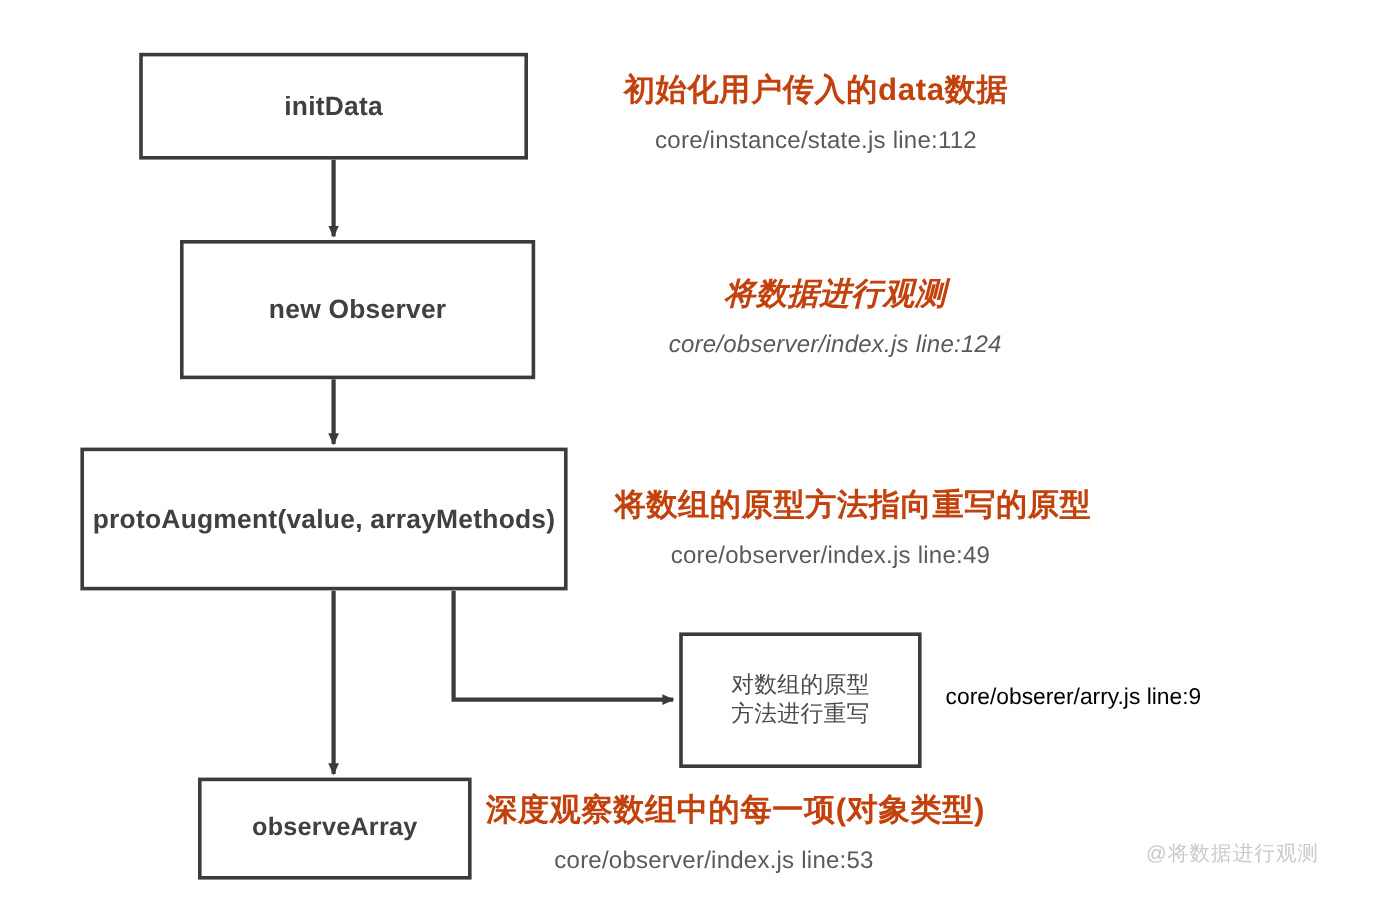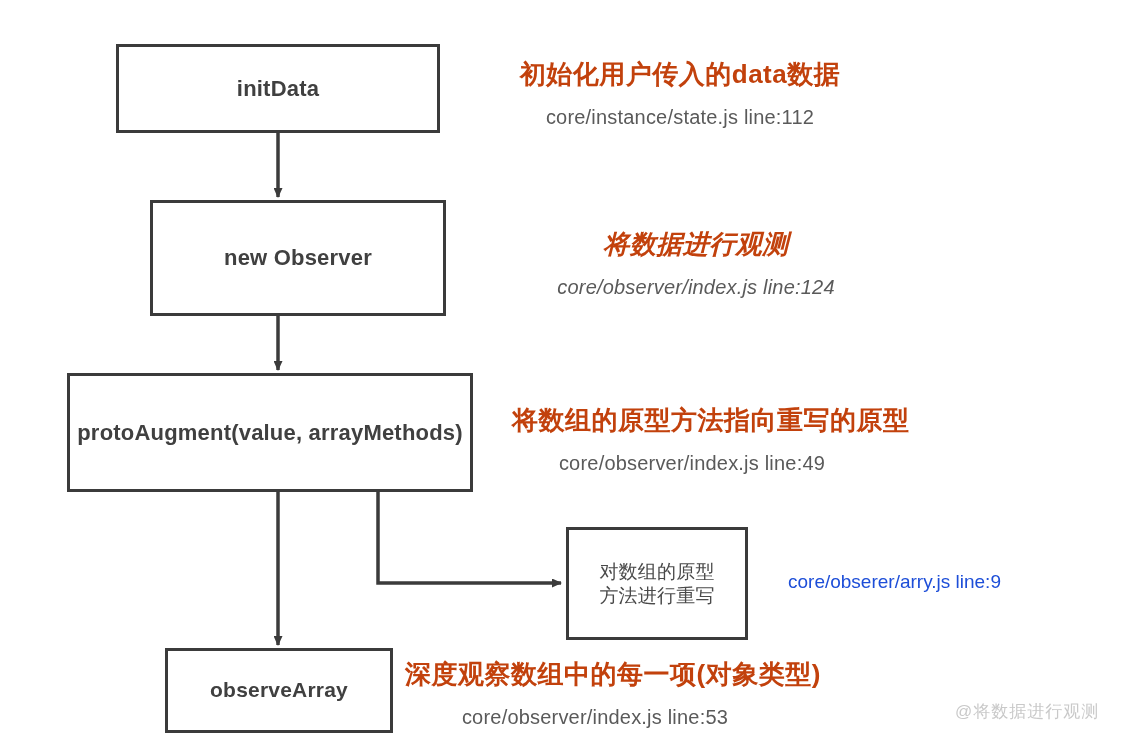--- a/index.html
+++ b/index.html
@@ -57,35 +57,35 @@
   }
   .annot .path {
     color: #5a5a5a;
     font-size: 20px;
     line-height: 1.35;
     margin-top: 12px;
     letter-spacing: 0.2px;
   }
   .side-note {
     position: absolute;
-    color: #1d4ed8;
+    color: #000000;
     font-size: 19px;
     white-space: nowrap;
   }
   .watermark {
     position: absolute;
     color: #c9c9c9;
     font-size: 17px;
     white-space: nowrap;
     letter-spacing: 1px;
   }
   #n_init  { left: 116px; top: 44px;  width: 324px; height: 89px;  font-size: 22px; }
   #n_obs   { left: 150px; top: 200px; width: 296px; height: 116px; font-size: 22px; }
   #n_proto { left: 38px;  top: 373px; width: 406px; height: 119px; font-size: 22px; margin-left: 29px; }
-  #n_side  { left: 566px; top: 527px; width: 182px; height: 113px; font-size: 19px; }
+  #n_side  { left: 566px; top: 527px; width: 202px; height: 113px; font-size: 19px; }
   #n_arr   { left: 165px; top: 648px; width: 228px; height: 85px;  font-size: 21px; }
 
   #a_init  { left: 500px; top: 58px;  width: 360px; }
   #a_obs   { left: 516px; top: 228px; width: 360px; font-style: italic; }
   #a_proto { left: 512px; top: 404px; width: 360px; }
   #a_arr   { left: 405px; top: 658px; width: 380px; }
   #a_side  { left: 788px; top: 571px; }
   #wm      { left: 955px; top: 700px; }
 </style>
 </head>

